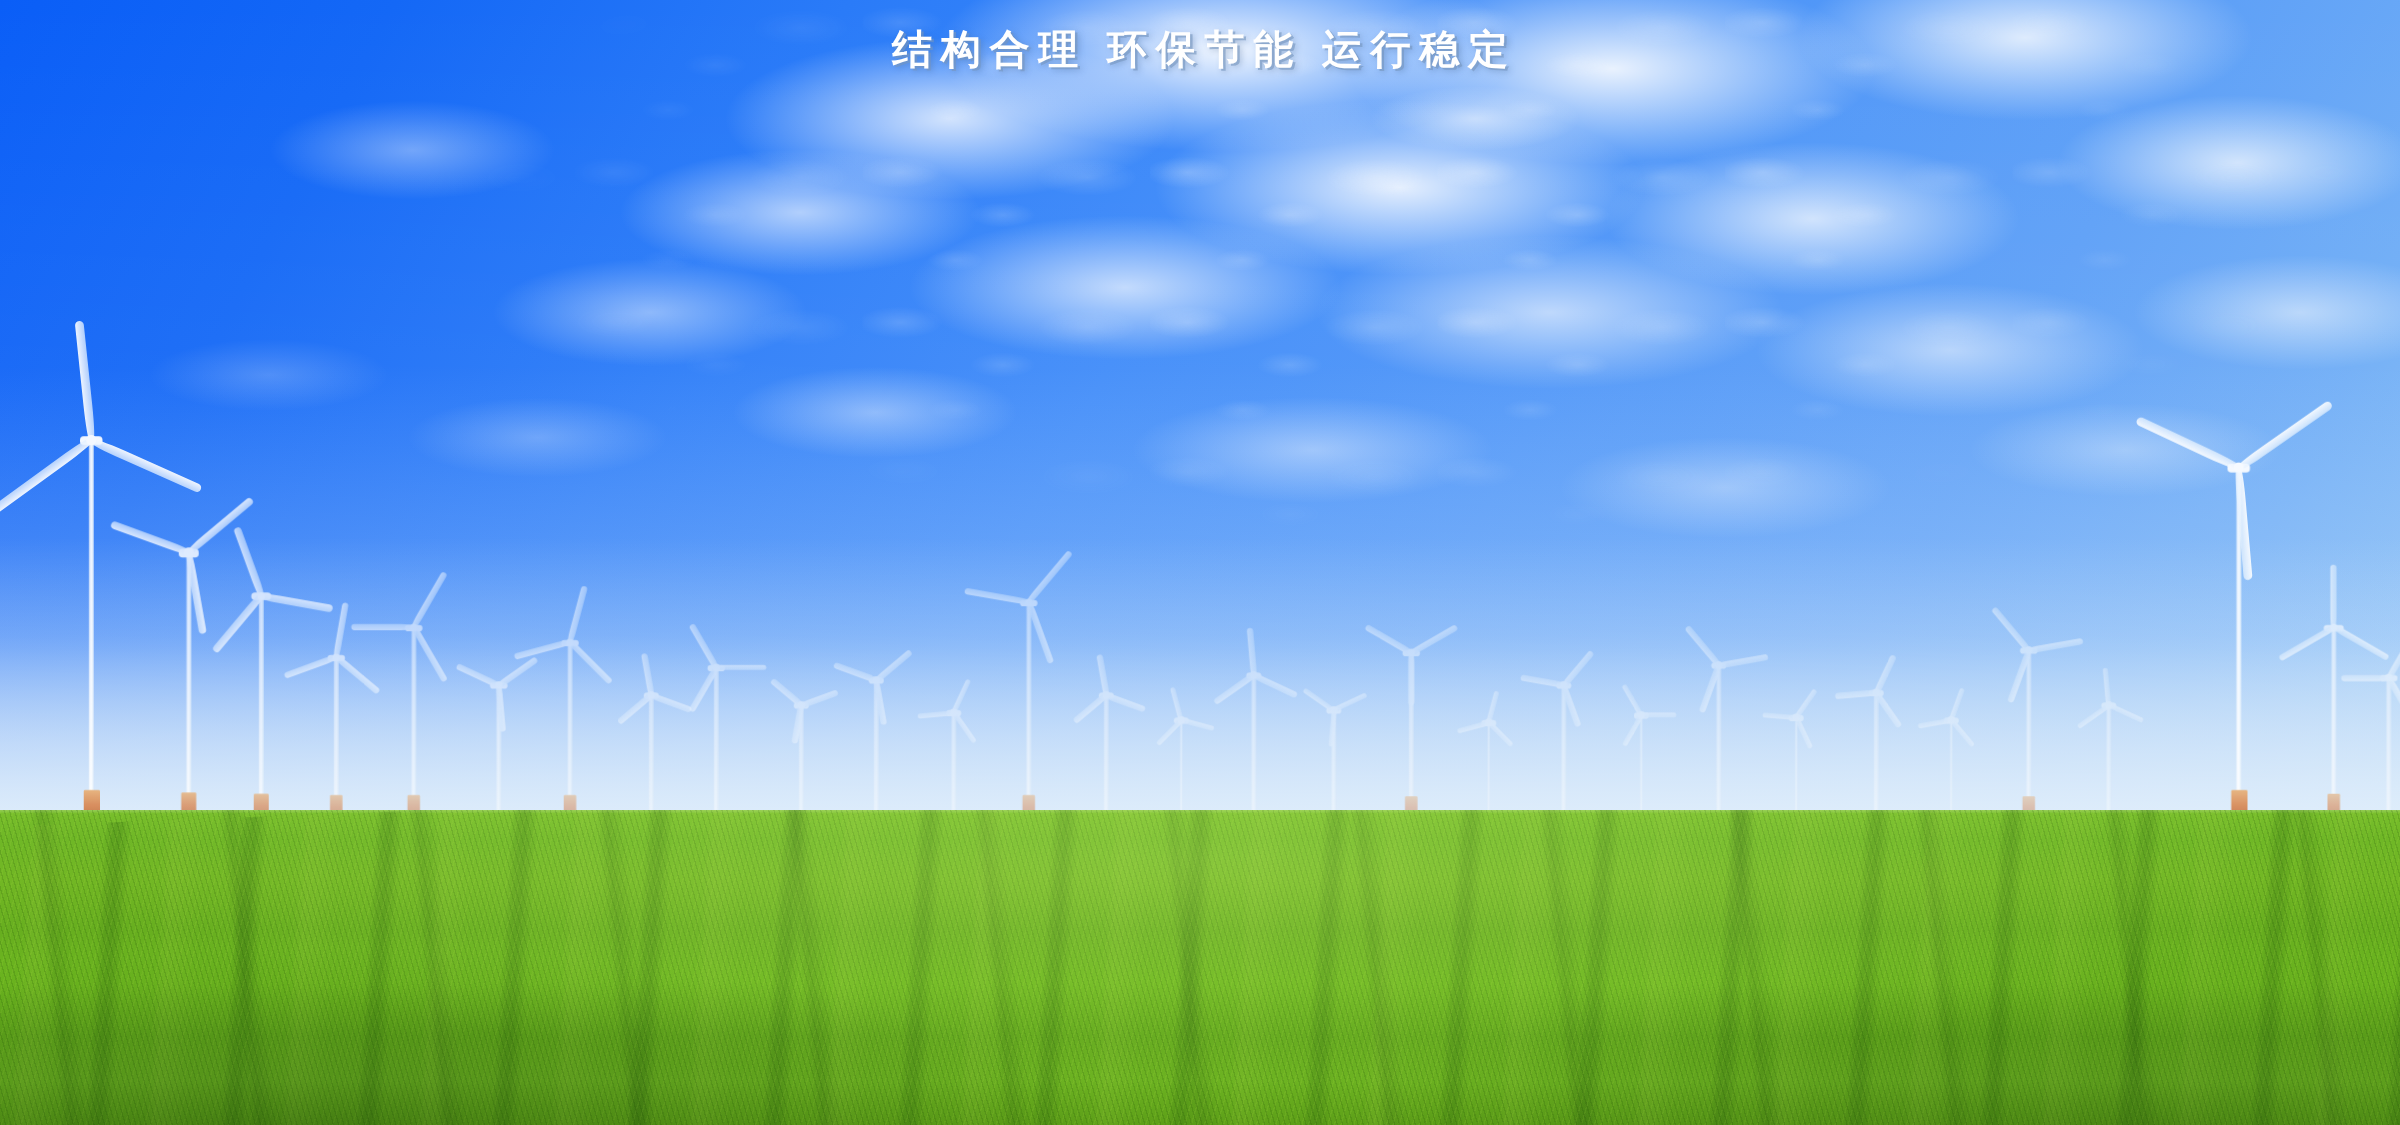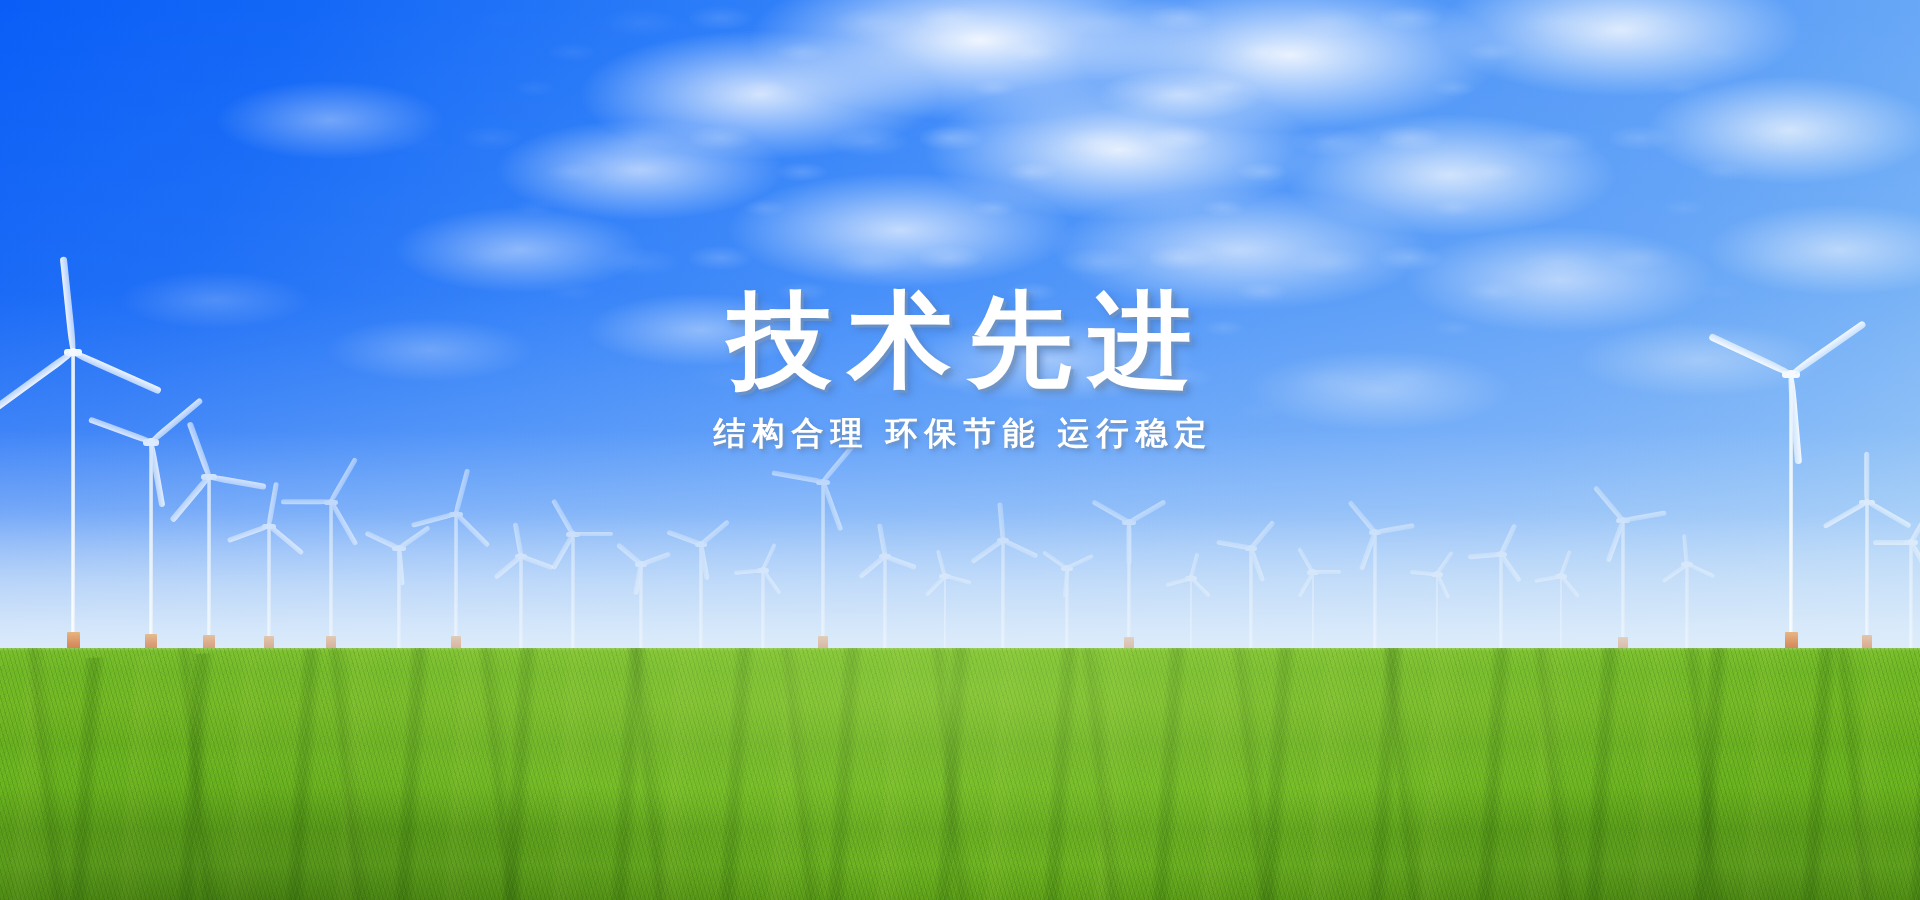--- a/index.html
+++ b/index.html
@@ -565,17 +565,16 @@
 
   <div class="ground">
     <div class="ridge"></div>
     <div class="streaks"></div>
     <div class="streaks2"></div>
     <div class="grass-grain"></div>
     <div class="grass-vig"></div>
   </div>
 
   <div class="copy">
-    <div class="headline">技术先进</div>
     <div class="subhead">结构合理  环保节能  运行稳定</div>
   </div>
 
 </div>
 
 </body></html>

